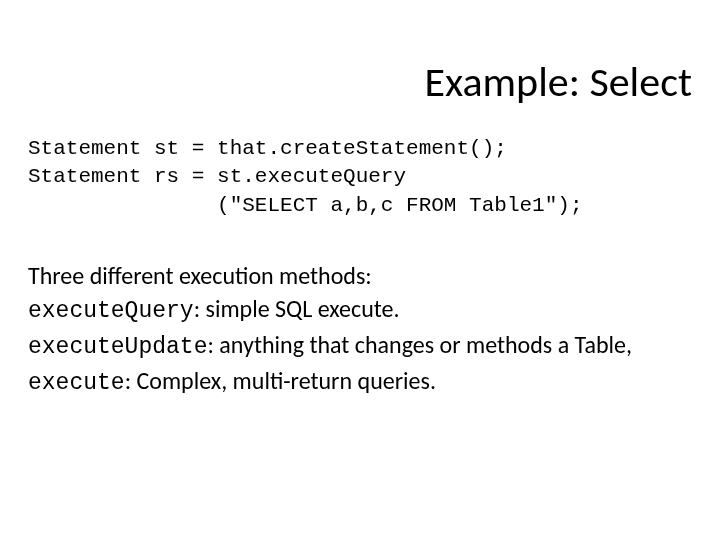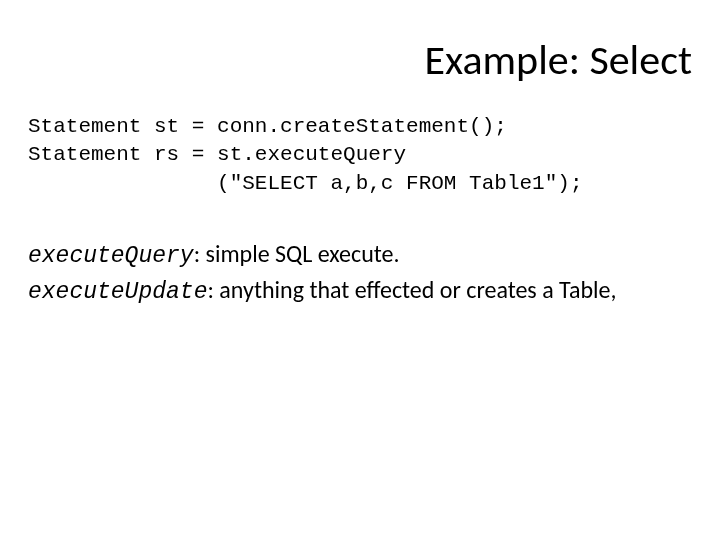--- a/index.html
+++ b/index.html
@@ -8,21 +8,21 @@
     width: 720px;
     height: 540px;
     background: #fff;
     font-family: Calibri, "Segoe UI", Arial, sans-serif;
     color: #000;
   }
   .slide {
     box-sizing: border-box;
     width: 720px;
     height: 540px;
-    padding: 22px 28px 0 28px;
+    padding: 44px 28px 0 28px;
     position: relative;
   }
   .title {
     font-size: 42px;
     text-align: right;
     margin: 12px 0 28px 0;
     font-weight: 400;
   }
   .code-block {
     font-family: "Courier New", Courier, monospace;
@@ -34,40 +34,43 @@
   .body {
     font-size: 24px;
     line-height: 1.3;
   }
   .body p {
     margin: 0 0 2px 0;
   }
   .mono {
     font-family: "Courier New", Courier, monospace;
     font-size: 23px;
-    font-style: italic;
   }
   .gap {
     height: 18px;
   }
 </style>
 </head>
 <body>
 
 <div class="slide">
 
   <div class="title">Example: Select</div>
 
-  <div class="code-block"><span>Statement st = conn.createStatement();</span>
+  <div class="code-block"><span>Statement st = that.createStatement();</span>
 <span>Statement rs = st.executeQuery</span>
 <span>               ("SELECT a,b,c FROM Table1");</span></div>
 
   <div class="body">
+    <p>Three different execution methods:</p>
     <p>
       <span class="mono">executeQuery</span><span>: simple SQL execute.</span>
     </p>
     <p>
-      <span class="mono">executeUpdate</span><span>: anything that effected or creates a Table,</span>
+      <span class="mono">executeUpdate</span><span>: anything that changes or methods a Table,</span>
+    </p>
+    <p>
+      <span class="mono">execute</span><span>: Complex, multi-return queries.</span>
     </p>
     <div class="gap"></div>
   </div>
 
 </div>
 
 </body></html>

